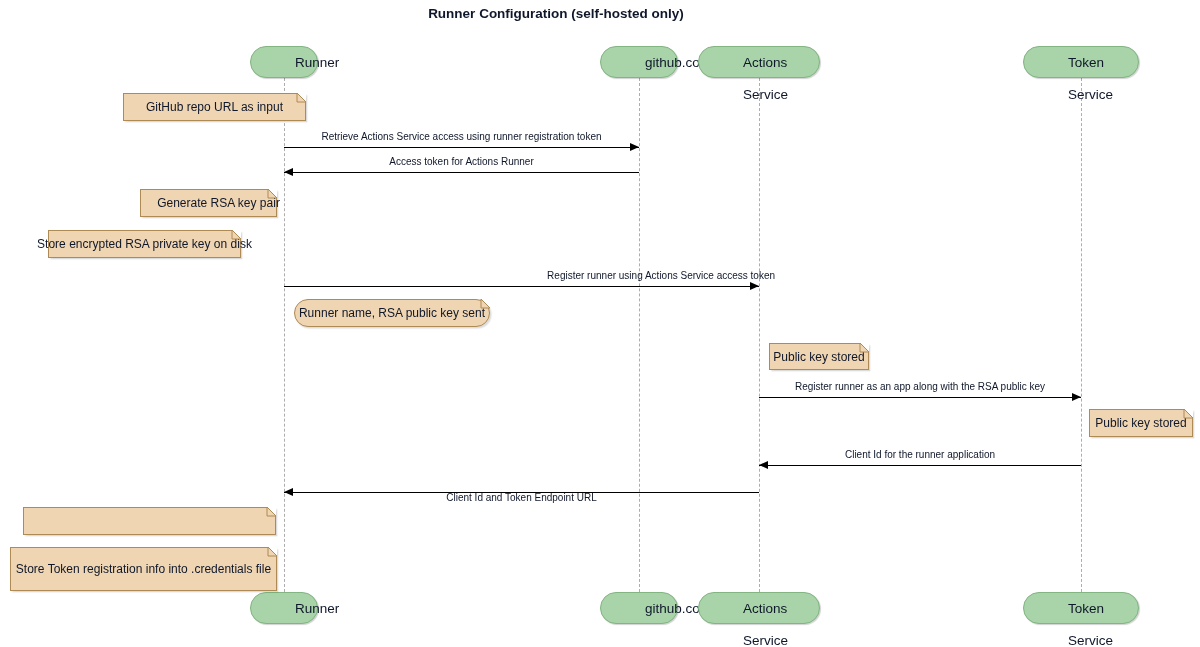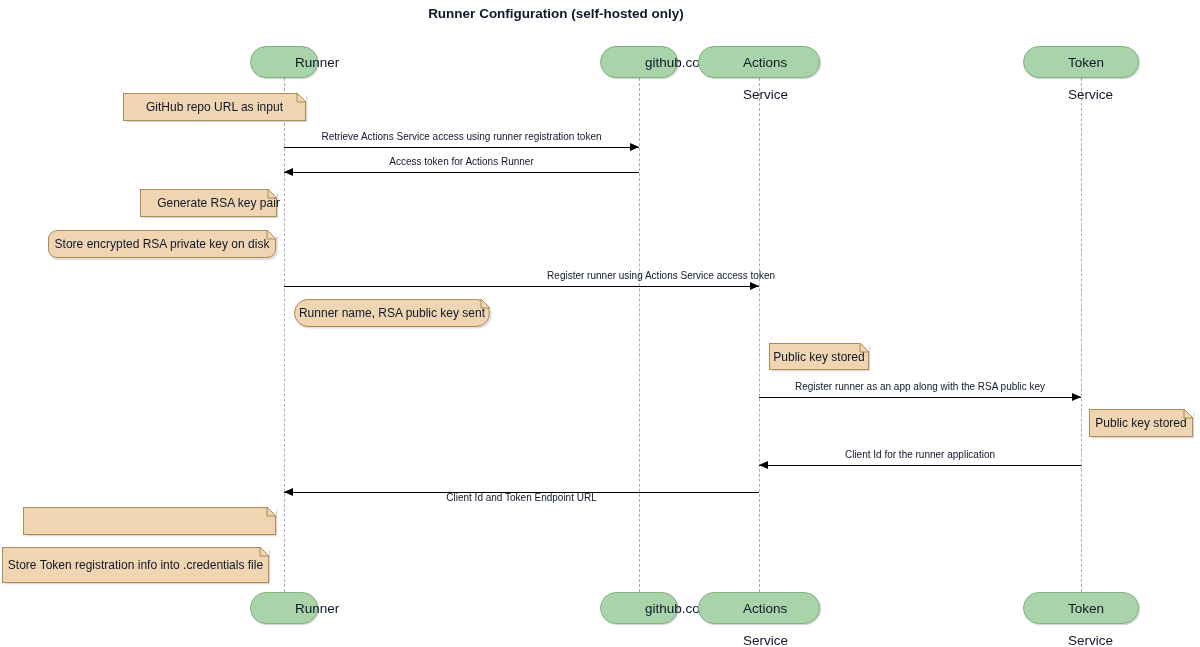--- a/index.html
+++ b/index.html
@@ -99,21 +99,21 @@
           <polygon points="3,0 12,9 3,9" fill="#EFD5B2" stroke="#AE8A55" stroke-width="1"></polygon>
         </svg>
       </div>
       <div class="note" style="left: 140px; top: 189px; width: 137px; height: 28px; padding-left: 20px;">
         <span>Generate RSA key pair</span>
         <svg class="fold" width="12" height="12" viewBox="0 0 12 12">
           <polygon points="3,0 12,0 12,9" fill="#FFFFFF"></polygon>
           <polygon points="3,0 12,9 3,9" fill="#EFD5B2" stroke="#AE8A55" stroke-width="1"></polygon>
         </svg>
       </div>
-      <div class="note" style="left: 48px; top: 230px; width: 228px; height: 28px; border-radius: 9px;">
+      <div class="note" style="left: 48px; top: 230px; width: 193px; height: 28px;">
         <span>Store encrypted RSA private key on disk</span>
         <svg class="fold" width="12" height="12" viewBox="0 0 12 12">
           <polygon points="3,0 12,0 12,9" fill="#FFFFFF"></polygon>
           <polygon points="3,0 12,9 3,9" fill="#EFD5B2" stroke="#AE8A55" stroke-width="1"></polygon>
         </svg>
       </div>
       <div class="note" style="left: 294px; top: 299px; width: 196px; height: 28px; border-radius: 14px;">
         <span>Runner name, RSA public key sent</span>
         <svg class="fold" width="12" height="12" viewBox="0 0 12 12">
           <polygon points="3,0 12,0 12,9" fill="#FFFFFF"></polygon>
@@ -133,21 +133,21 @@
           <polygon points="3,0 12,0 12,9" fill="#FFFFFF"></polygon>
           <polygon points="3,0 12,9 3,9" fill="#EFD5B2" stroke="#AE8A55" stroke-width="1"></polygon>
         </svg>
       </div>
       <div class="note" style="left: 23px; top: 507px; width: 253px; height: 28px;">
         <svg class="fold" width="12" height="12" viewBox="0 0 12 12">
           <polygon points="3,0 12,0 12,9" fill="#FFFFFF"></polygon>
           <polygon points="3,0 12,9 3,9" fill="#EFD5B2" stroke="#AE8A55" stroke-width="1"></polygon>
         </svg>
       </div>
-      <div class="note" style="left: 2px; top: 547px; width: 267px; height: 36px;">
+      <div class="note" style="left: 10px; top: 547px; width: 267px; height: 44px;">
         <span>Store Token registration info into .credentials file</span>
         <svg class="fold" width="12" height="12" viewBox="0 0 12 12">
           <polygon points="3,0 12,0 12,9" fill="#FFFFFF"></polygon>
           <polygon points="3,0 12,9 3,9" fill="#EFD5B2" stroke="#AE8A55" stroke-width="1"></polygon>
         </svg>
       </div>
     </div>
 </div>
 
 </body></html>

